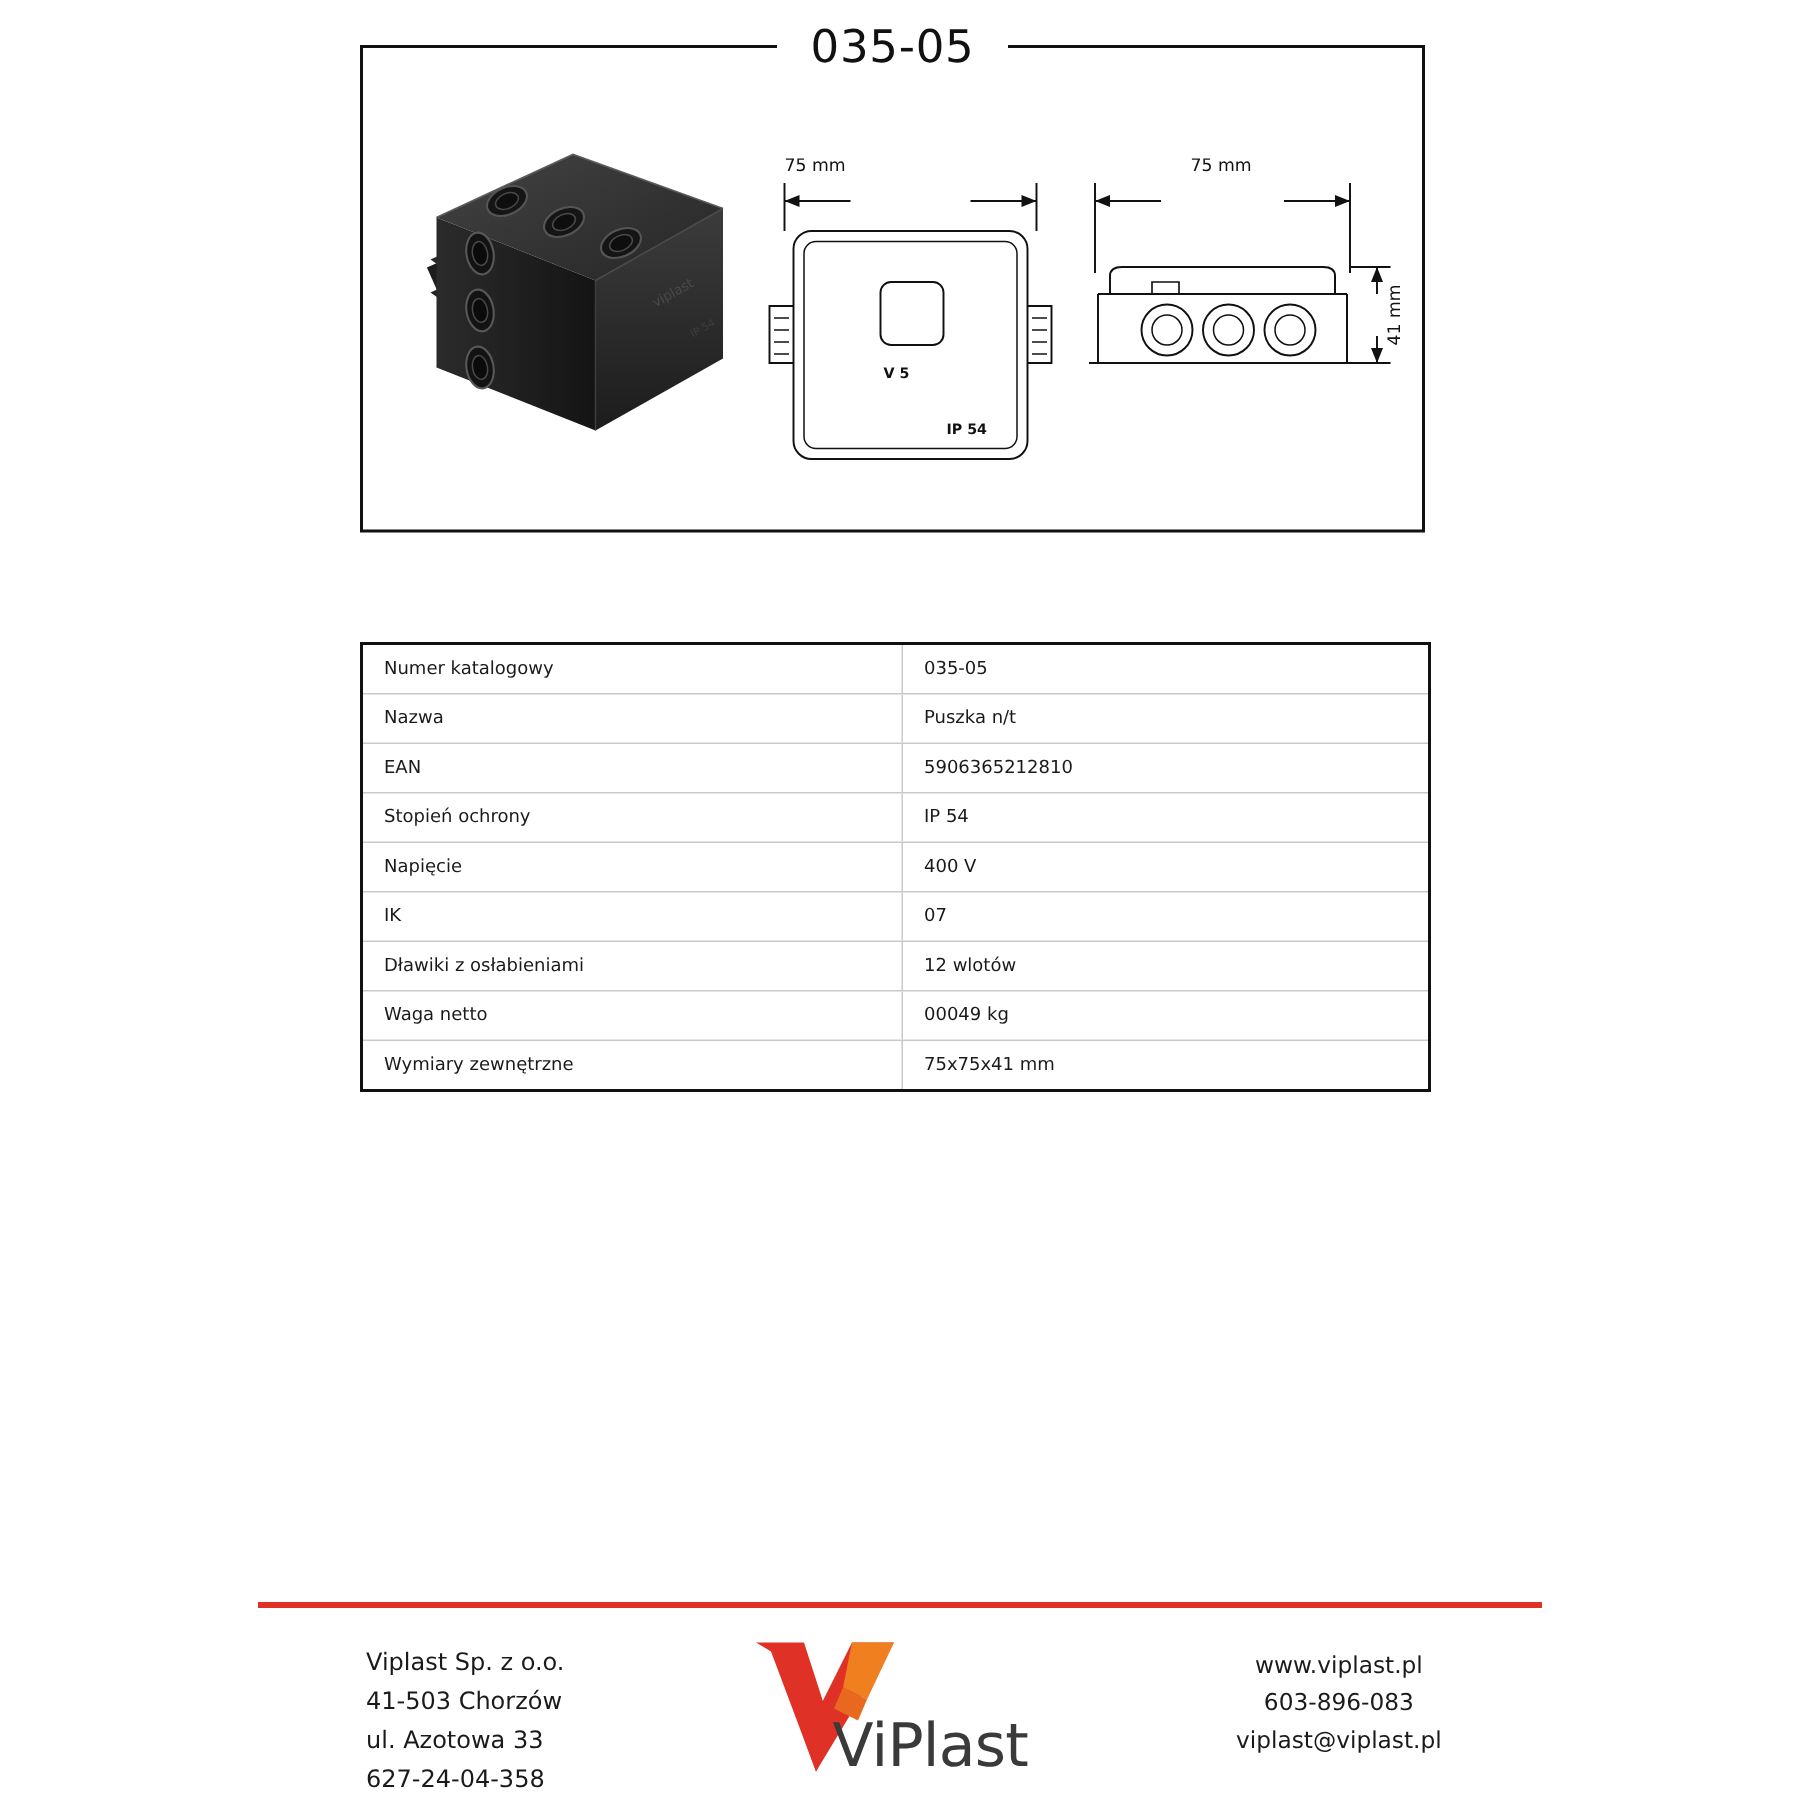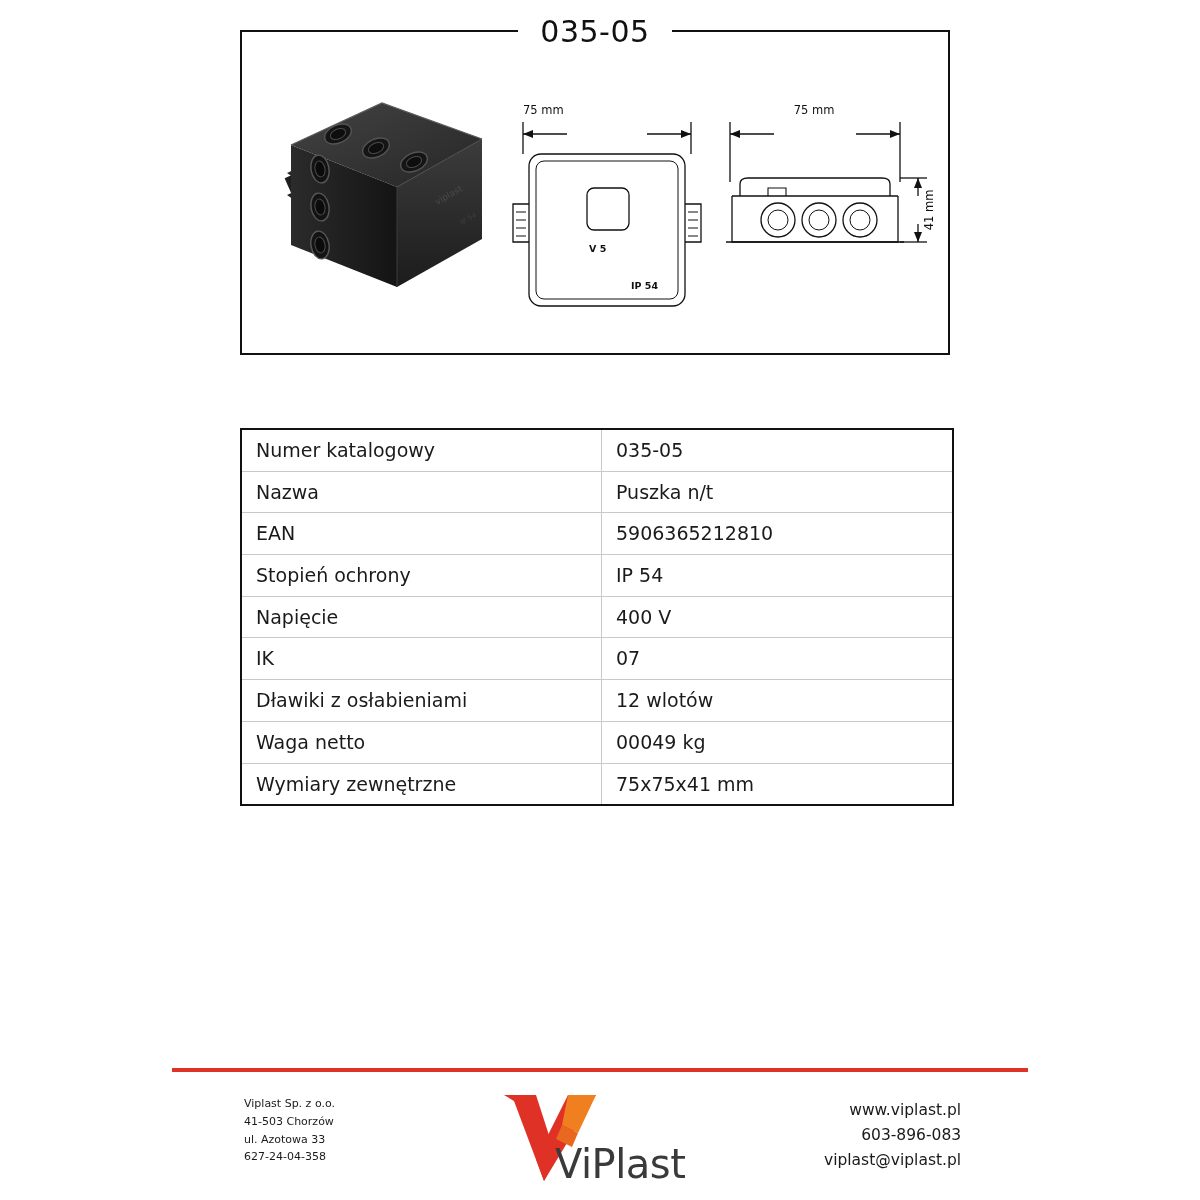--- a/index.html
+++ b/index.html
@@ -78,21 +78,21 @@
     left: 240px;
     top: 428px;
     width: 714px;
     border-collapse: collapse;
     border: 2px solid #111;
     background: #fff;
   }
   .spec-table td {
     border-bottom: 1px solid #c9c9c9;
     padding: 8px 0 8px 14px;
-    font-size: 19px;
+    font-size: 12px;
     line-height: 1.3;
     vertical-align: middle;
     height: 16px;
   }
   .spec-table tr:last-child td {
     border-bottom: none;
   }
   .spec-table td.label {
     width: 345px;
     color: #1a1a1a;
@@ -116,32 +116,32 @@
     position: absolute;
     left: 0;
     top: 1085px;
     width: 1200px;
     height: 115px;
   }
   .footer-left {
     position: absolute;
     left: 244px;
     top: 10px;
-    font-size: 11px;
+    font-size: 16px;
     line-height: 1.62;
     color: #1a1a1a;
   }
   .footer-right {
     position: absolute;
     left: 824px;
     top: 13px;
     font-size: 15.5px;
     line-height: 1.62;
     color: #1a1a1a;
-    text-align: right;
+    text-align: center;
   }
   .footer-logo {
     position: absolute;
     left: 492px;
     top: 4px;
     width: 230px;
     height: 105px;
   }
   .footer-logo .logo-text {
     position: absolute;

